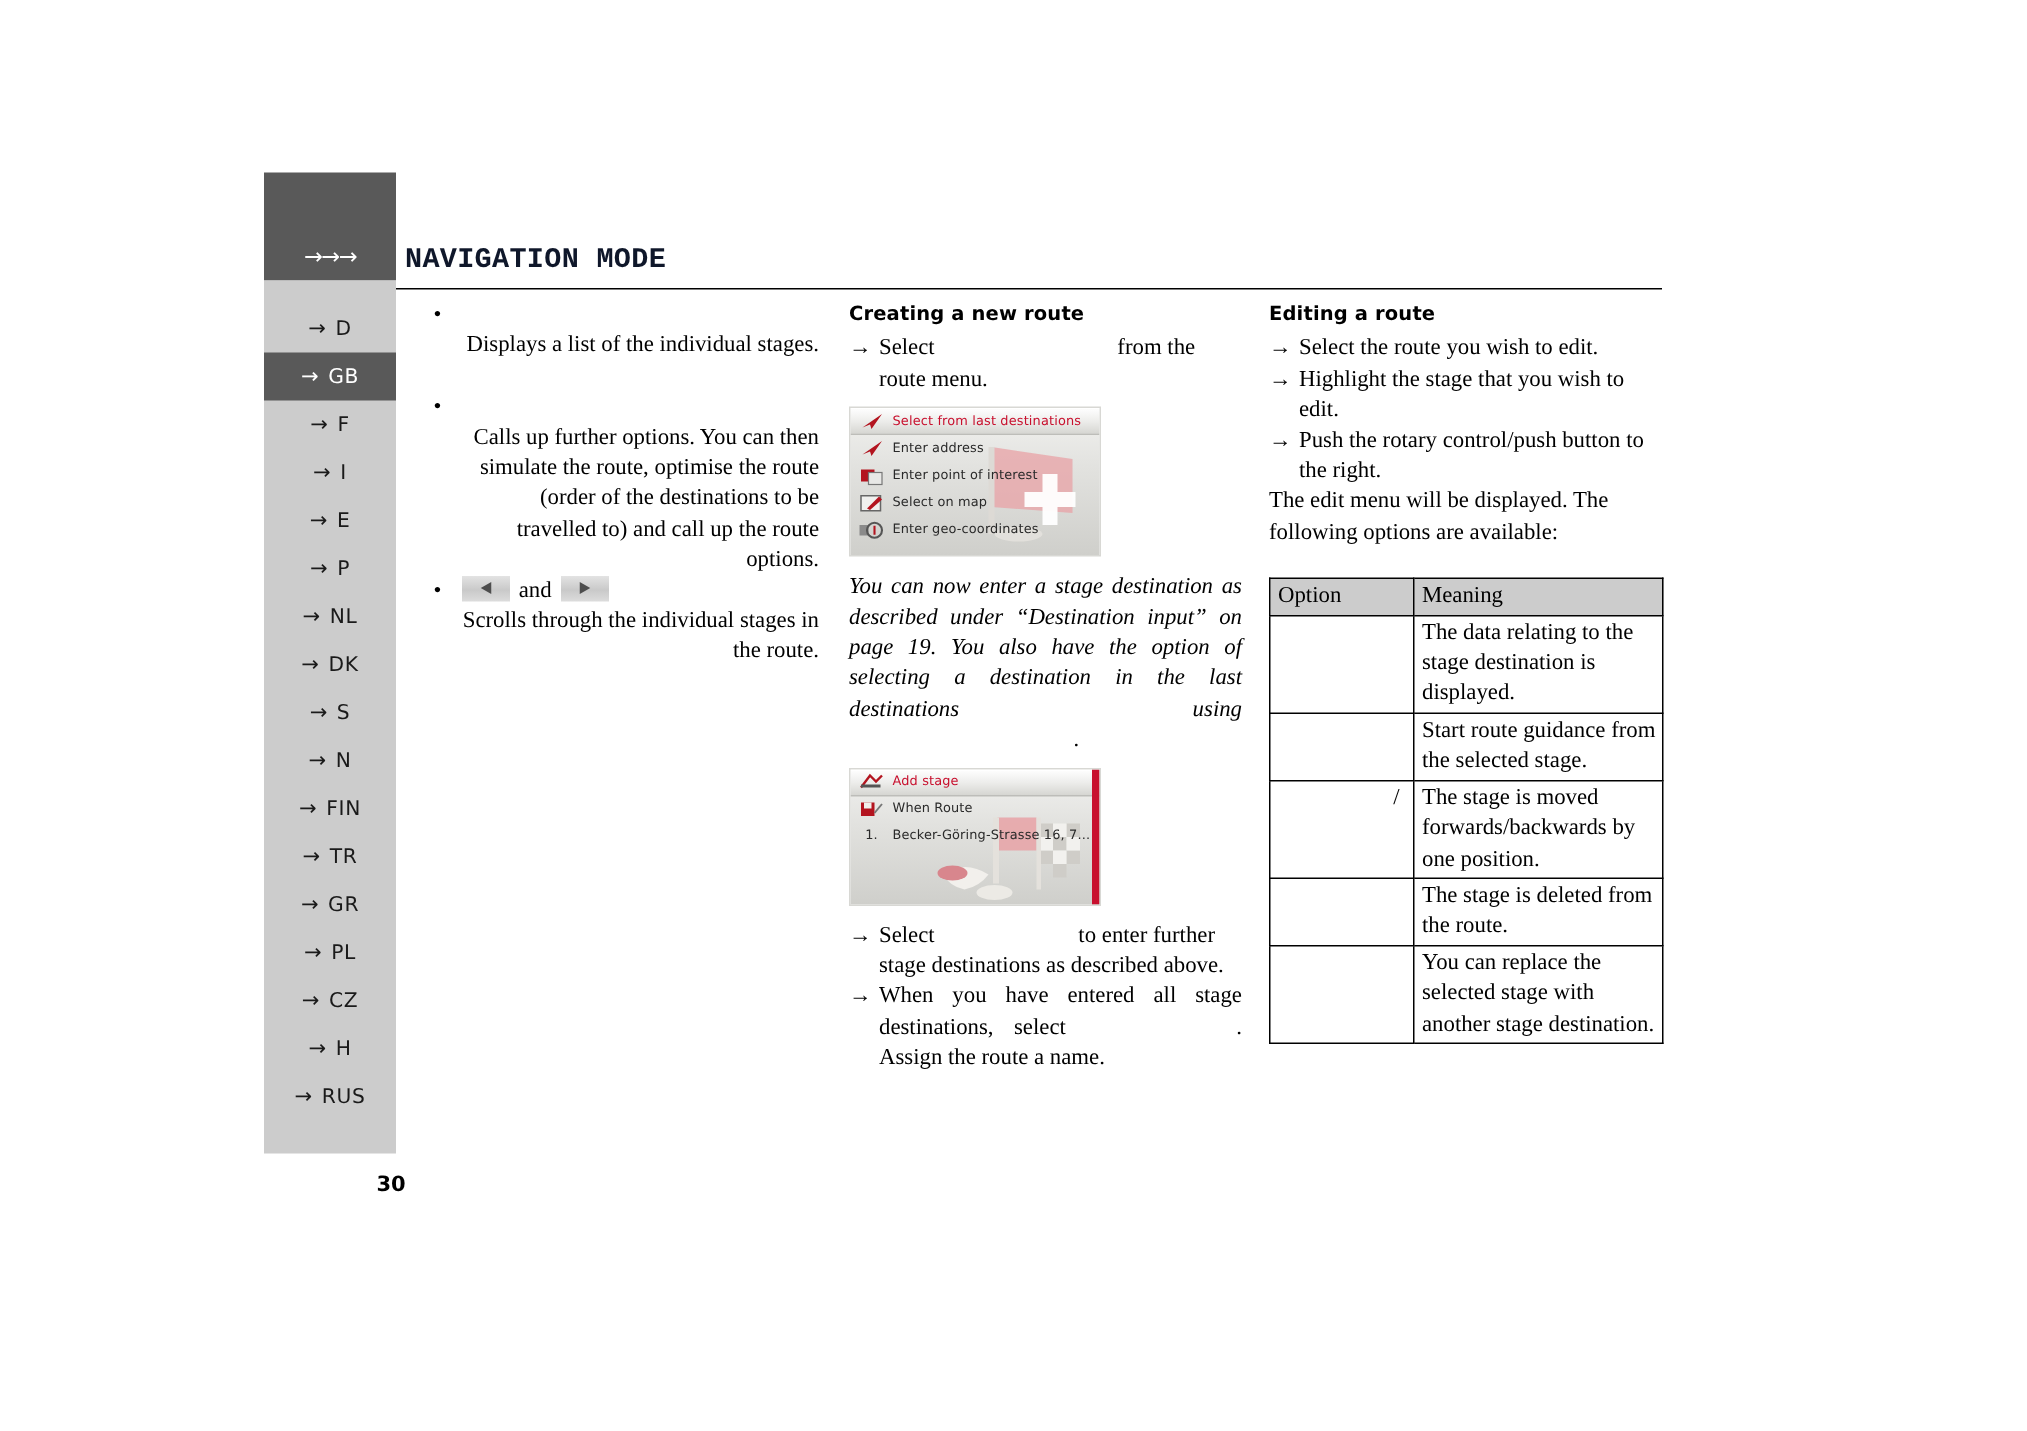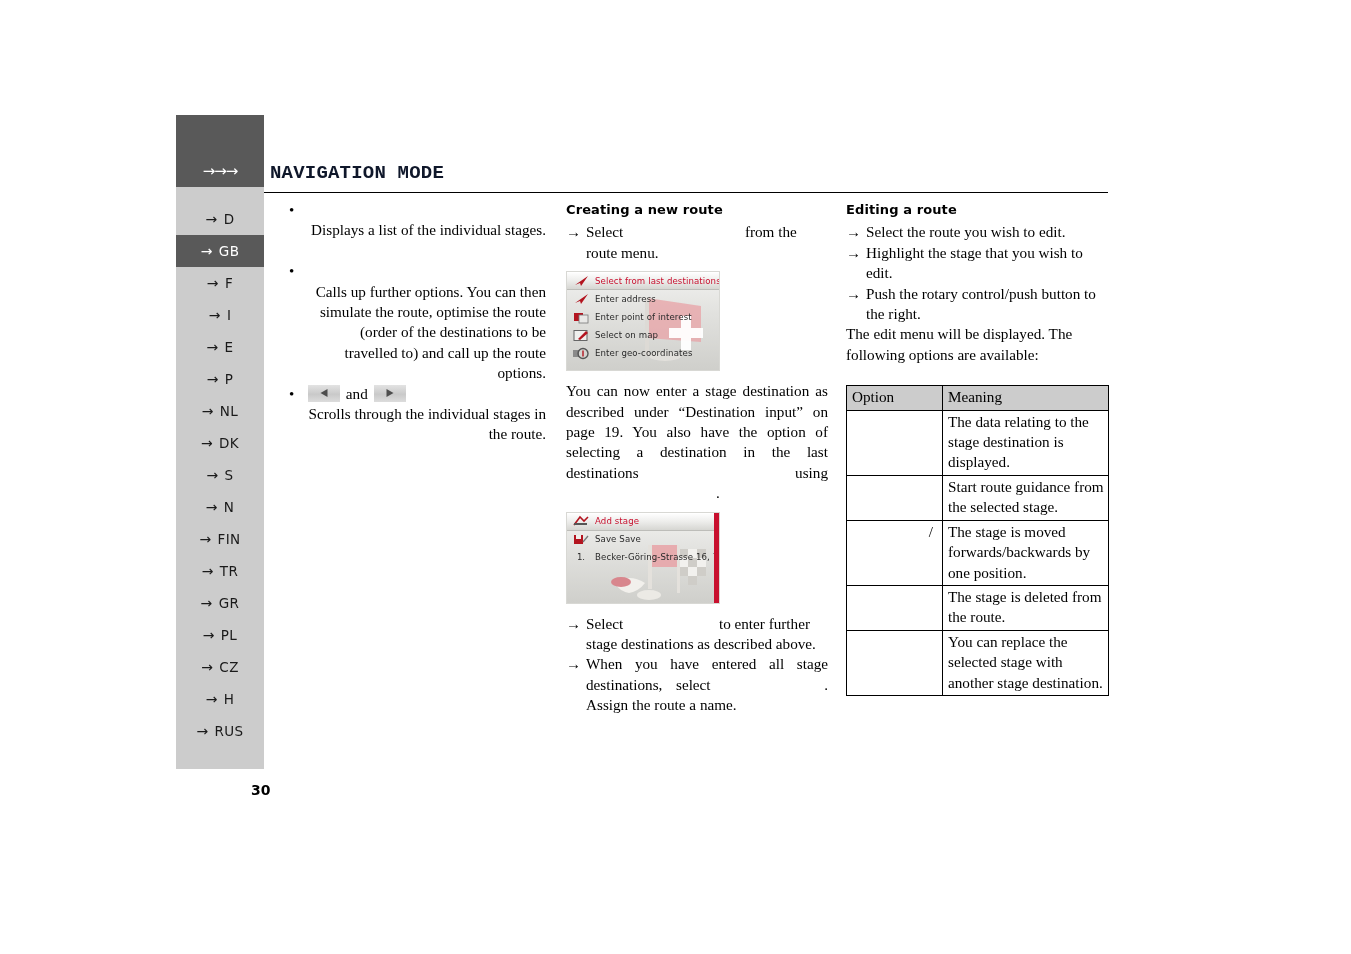--- a/index.html
+++ b/index.html
@@ -138,21 +138,21 @@
   }
   .arrow-item .ar {
     position: absolute;
     left: 0;
     top: 0;
     font-size: 15px;
     line-height: 20.4px;
   }
 
   .just { text-align: justify; }
-  .para { margin-top: 0; }
+  .para { margin-top: 0; font-style: italic; }
 
   
   .ui-key {
     display: inline-block;
     width: 32px;
     height: 17px;
     background: linear-gradient(180deg,#e3e3e3 0%, #c9c9c9 55%, #dcdcdc 100%);
     vertical-align: -3px;
     position: relative;
     margin: 0 2px;
@@ -166,21 +166,21 @@
     width: 0; height: 0;
     border-top: 4.5px solid transparent;
     border-bottom: 4.5px solid transparent;
   }
   .ui-key.left::after  { border-right: 7px solid #4d4d4d; }
   .ui-key.right::after { border-left: 7px solid #4d4d4d; }
 
   
   .device-shot {
     position: relative;
-    width: 154px;
+    width: 168px;
     height: 100px;
     margin: 8px 0 10px 0;
     background: linear-gradient(180deg,#f2f2f0 0%, #e2e2df 40%, #cfcfcb 100%);
     overflow: hidden;
     font-family: "DejaVu Sans", sans-serif;
     border: 1px solid #d8d8d4;
   }
   .device-shot.shot2 { height: 92px; }
 
   .shot-bg-art {
@@ -496,21 +496,21 @@
       </div>
 
       <div class="dev-row">
         <span class="dev-ico">
           <svg viewBox="0 0 20 15" width="20" height="15">
             <rect x="3" y="3" width="9" height="9" fill="#b3141f"></rect>
             <rect x="5" y="3" width="5" height="4" fill="#f0efec"></rect>
             <path d="M12 10 L17 4" stroke="#777" stroke-width="1.3" fill="none"></path>
           </svg>
         </span>
-        <span class="dev-label">Save Save</span>
+        <span class="dev-label">When Route</span>
       </div>
 
       <div class="dev-row num">
         <span class="dev-ico">1.</span>
         <span class="dev-label">Becker-Göring-Strasse 16, 7...</span>
       </div>
     </div>
 
     <div class="arrow-item">
       <span class="ar">→</span>

